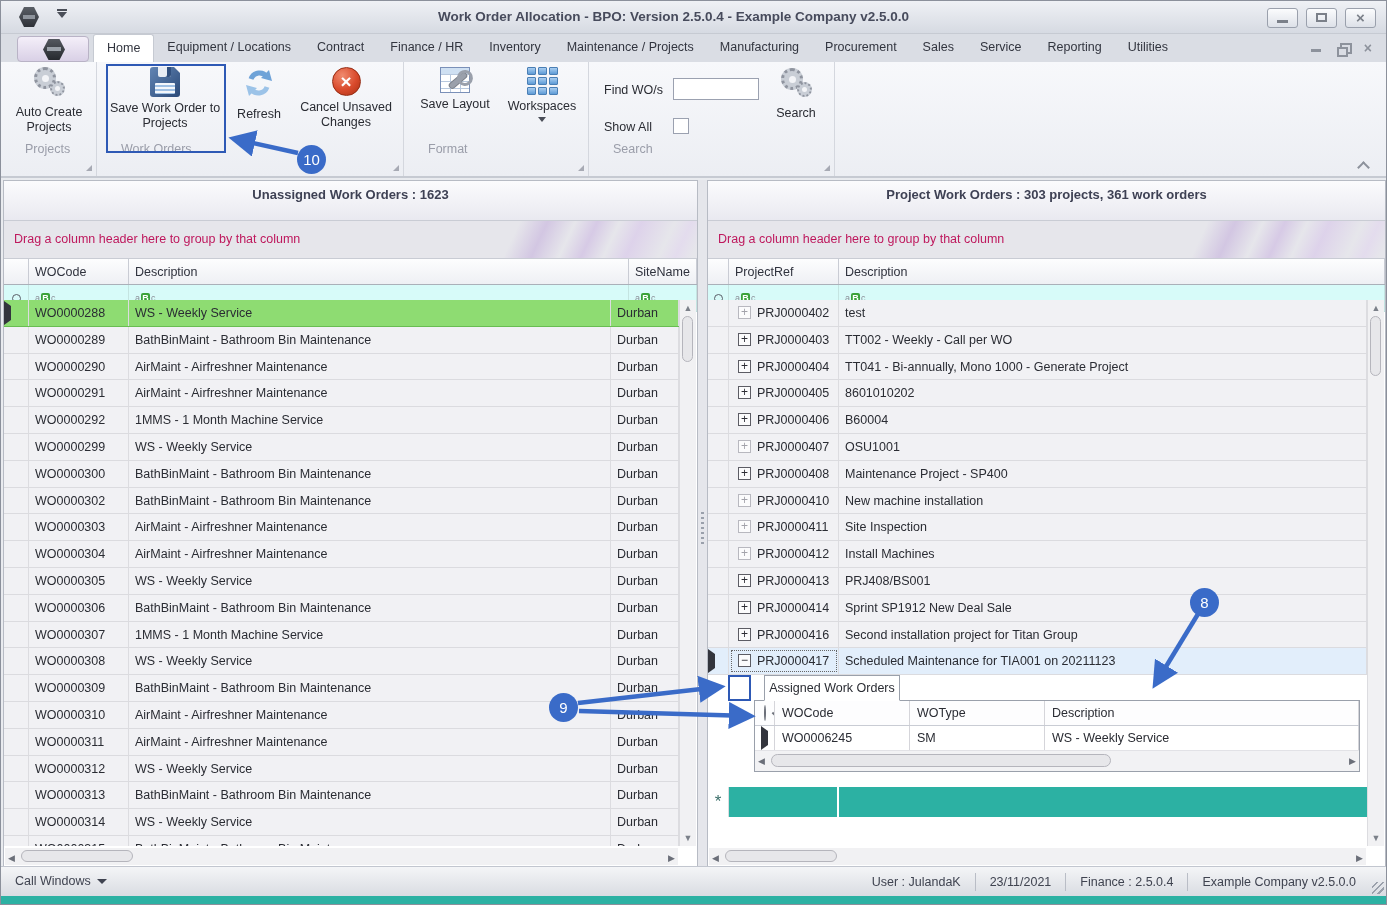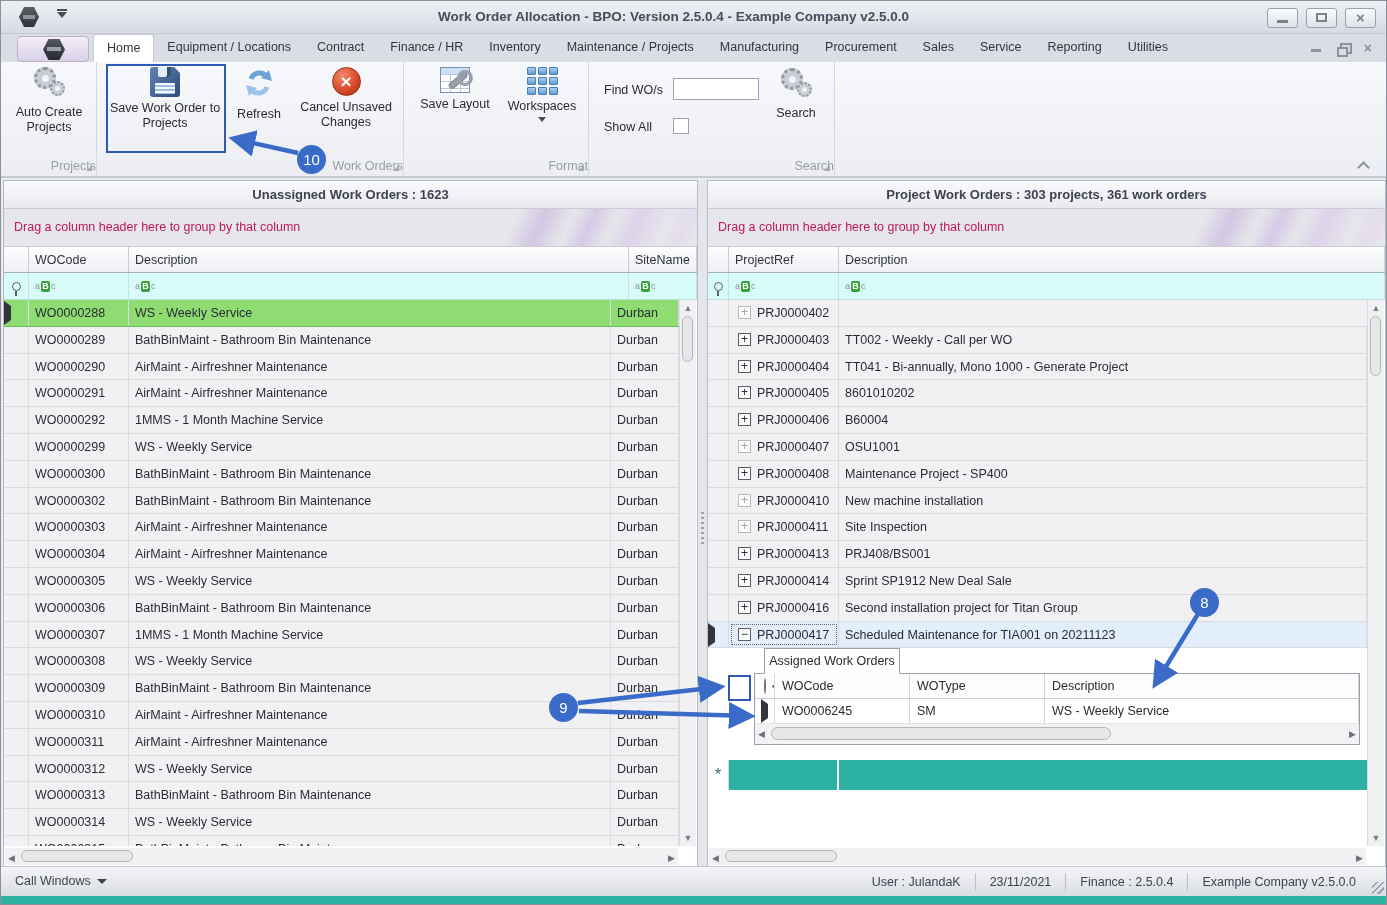--- a/index.html
+++ b/index.html
@@ -39,21 +39,21 @@
   .rg-min { width:10px; height:3px; background:#8d929c; margin-top:8px; }
   .rg-restore { position:relative; width:11px; height:11px; margin-top:2px; }
   .rg-restore::before { content:""; position:absolute; left:3px; top:0; width:8px; height:7px; border:2px solid #8d929c; }
   .rg-restore::after { content:""; position:absolute; left:0; top:4px; width:7px; height:6px; border:2px solid #8d929c; background:#dadde4; }
   .rg-close { font-size:14px; font-weight:bold; line-height:14px; }
 
   
   .ribbon { position:absolute; top:61px; left:0; right:0; height:116px;
             background:linear-gradient(#f7f8fb,#eceef3); border-bottom:2px solid #c6cad2; }
   .rgroup { position:absolute; top:0; height:114px; border-right:1px solid #d4d7de; }
-  .rgroup-label { position:absolute; bottom:3px; left:0; right:0; text-align:right; color:#9a9da9;margin-left:24px; }
+  .rgroup-label { position:absolute; bottom:20px; left:0; right:0; text-align:left; color:#9a9da9;margin-left:24px; }
   .launcher { position:absolute; right:4px; bottom:5px; width:0; height:0;
             border-left:6px solid transparent; border-bottom:6px solid #a7aab4; }
   .rbtn { position:absolute; top:5px; text-align:center; color:#2a2c33; line-height:15px; }
   .rbtn .lbl { margin-top:4px; }
 
   
   .gearwrap { position:relative; width:34px; height:34px; margin:0 auto; }
   .gear { position:absolute; border-radius:50%; border:3px dotted #8f949f; background:#c9ced6; }
   .gear::after { content:""; position:absolute; left:50%; top:50%; width:7px; height:7px; margin:-3.5px 0 0 -3.5px;
                  border-radius:50%; background:#f3f4f7; }
@@ -96,21 +96,21 @@
             border-top:2px solid #8d929c; border-left:2px solid #8d929c; transform:rotate(45deg); }
 
   
   .panel { position:absolute; top:179px; height:688px; background:#fff; border:1px solid #b7bbc4; }
   .panel-left { left:2px; width:695px; }
   .panel-right { left:706px; width:679px; }
   .splitter { position:absolute; left:697px; top:179px; width:9px; height:688px; background:#e5e6eb; }
   .splitter::after { content:""; position:absolute; left:3px; top:332px; width:3px; height:34px;
             background:repeating-linear-gradient(#9aa0ab 0 2px,transparent 2px 5px); }
 
-  .caption { height:28px; line-height:28px; text-align:center; font-weight:bold; font-size:13px; color:#3e4154;
+  .caption { height:40px; line-height:28px; text-align:center; font-weight:bold; font-size:13px; color:#3e4154;
             background:linear-gradient(#fbfbfd,#e9e9f0); border-bottom:1px solid #c9ccd4; }
   .groupbar { position:relative; height:38px; background:#e6e6eb; border-bottom:1px solid #c9ccd4; overflow:hidden; }
   .groupbar .hint { position:absolute; left:10px; top:11px; color:#be185d; }
   .groupbar .swoosh { position:absolute; right:0; top:0; bottom:0; width:260px;
      background:linear-gradient(115deg,transparent 30%,rgba(187,160,216,.45) 40%,transparent 50%,
        rgba(199,174,224,.5) 58%,transparent 66%,rgba(214,194,234,.55) 74%,transparent 86%,rgba(225,210,240,.5) 92%,transparent 98%); }
 
   .headrow { display:flex; height:26px; line-height:26px; background:linear-gradient(#fdfdfe,#eef0f4);
              border-bottom:1px solid #aab0b9; color:#2f323d; }
   .headrow > div { border-right:1px solid #c9ccd4; padding-left:6px; overflow:hidden; white-space:nowrap; }
@@ -512,20 +512,21 @@
       <div class="c-desc">
           <span class="abc">
             <b>B</b>
           </span>
         </div>
     </div>
     <div class="rows" id="right-rows">
         <div class="grow">
           <div class="c-ind-r"></div>
           <div class="c-ref"><span class="expbox dim">+</span>PRJ0000402</div>
+          <div class="c-desc">test</div>
         </div>
         <div class="grow">
           <div class="c-ind-r"></div>
           <div class="c-ref"><span class="expbox">+</span>PRJ0000403</div>
           <div class="c-desc">TT002 - Weekly - Call per WO</div>
         </div>
         <div class="grow">
           <div class="c-ind-r"></div>
           <div class="c-ref"><span class="expbox">+</span>PRJ0000404</div>
           <div class="c-desc">TT041 - Bi-annually, Mono 1000 - Generate Project</div>
@@ -552,20 +553,25 @@
         </div>
         <div class="grow">
           <div class="c-ind-r"></div>
           <div class="c-ref"><span class="expbox dim">+</span>PRJ0000410</div>
           <div class="c-desc">New machine installation</div>
         </div>
         <div class="grow">
           <div class="c-ind-r"></div>
           <div class="c-ref"><span class="expbox dim">+</span>PRJ0000411</div>
           <div class="c-desc">Site Inspection</div>
+        </div>
+        <div class="grow">
+          <div class="c-ind-r"></div>
+          <div class="c-ref"><span class="expbox dim">+</span>PRJ0000412</div>
+          <div class="c-desc">Install Machines</div>
         </div>
         <div class="grow">
           <div class="c-ind-r"></div>
           <div class="c-ref"><span class="expbox">+</span>PRJ0000413</div>
           <div class="c-desc">PRJ408/BS001</div>
         </div>
         <div class="grow">
           <div class="c-ind-r"></div>
           <div class="c-ref"><span class="expbox">+</span>PRJ0000414</div>
           <div class="c-desc">Sprint SP1912 New Deal Sale</div>

